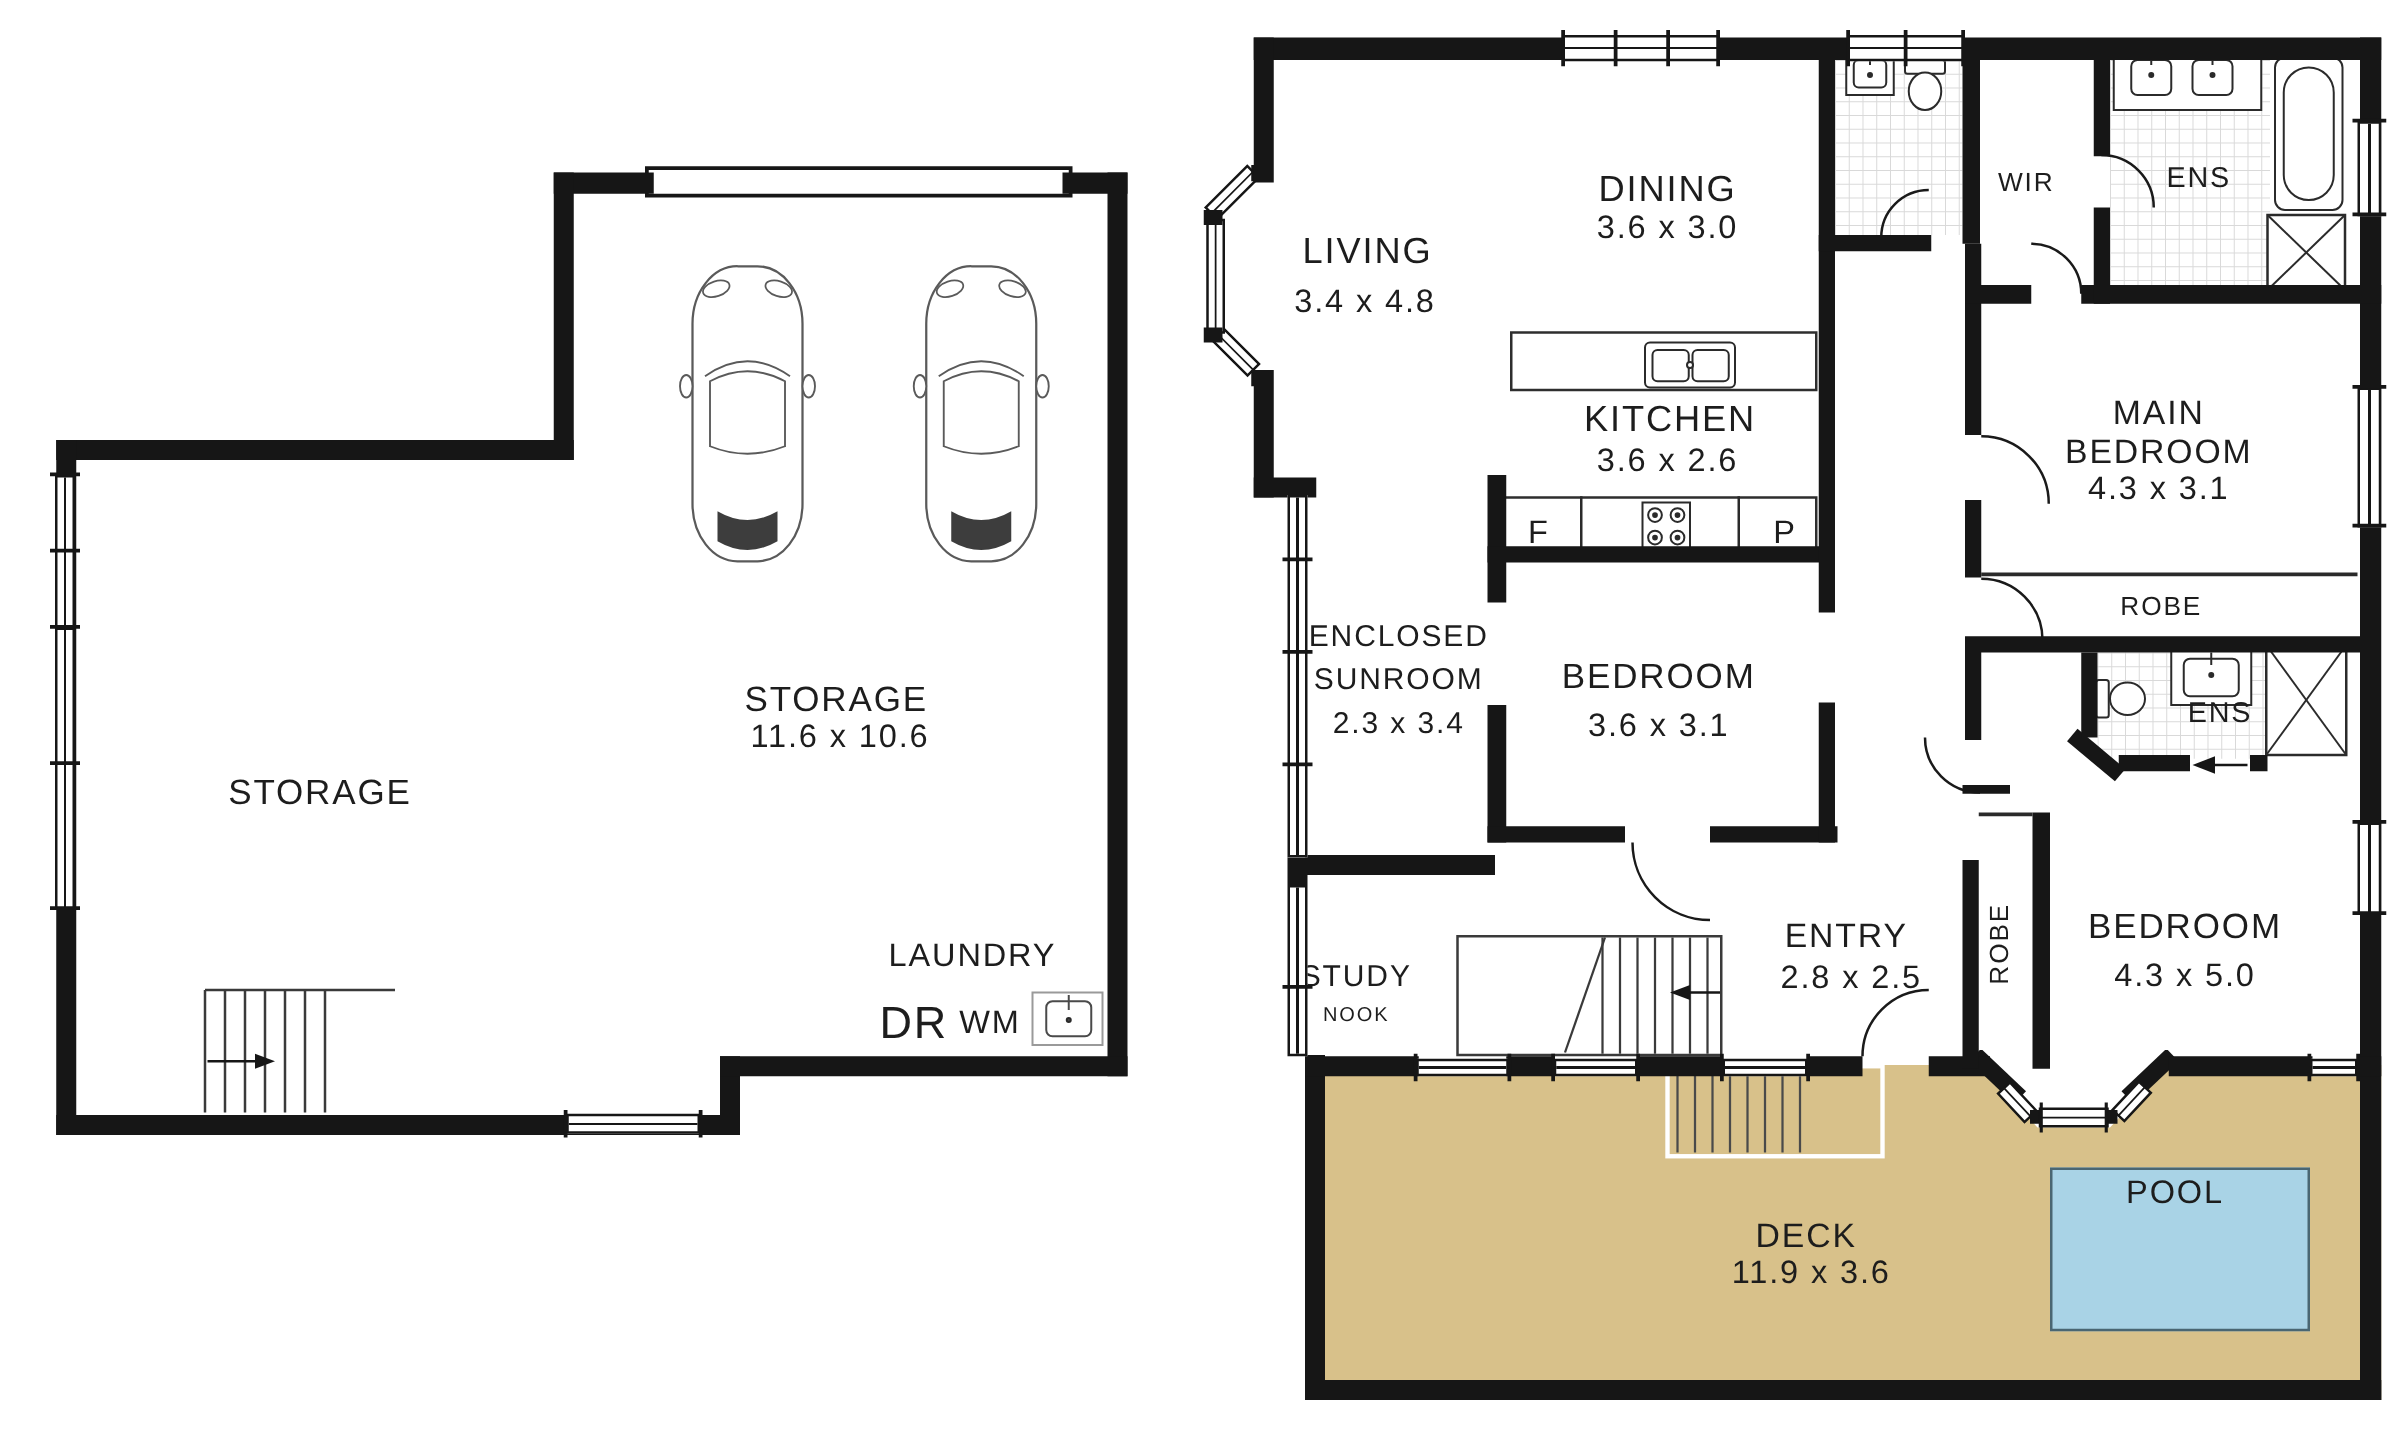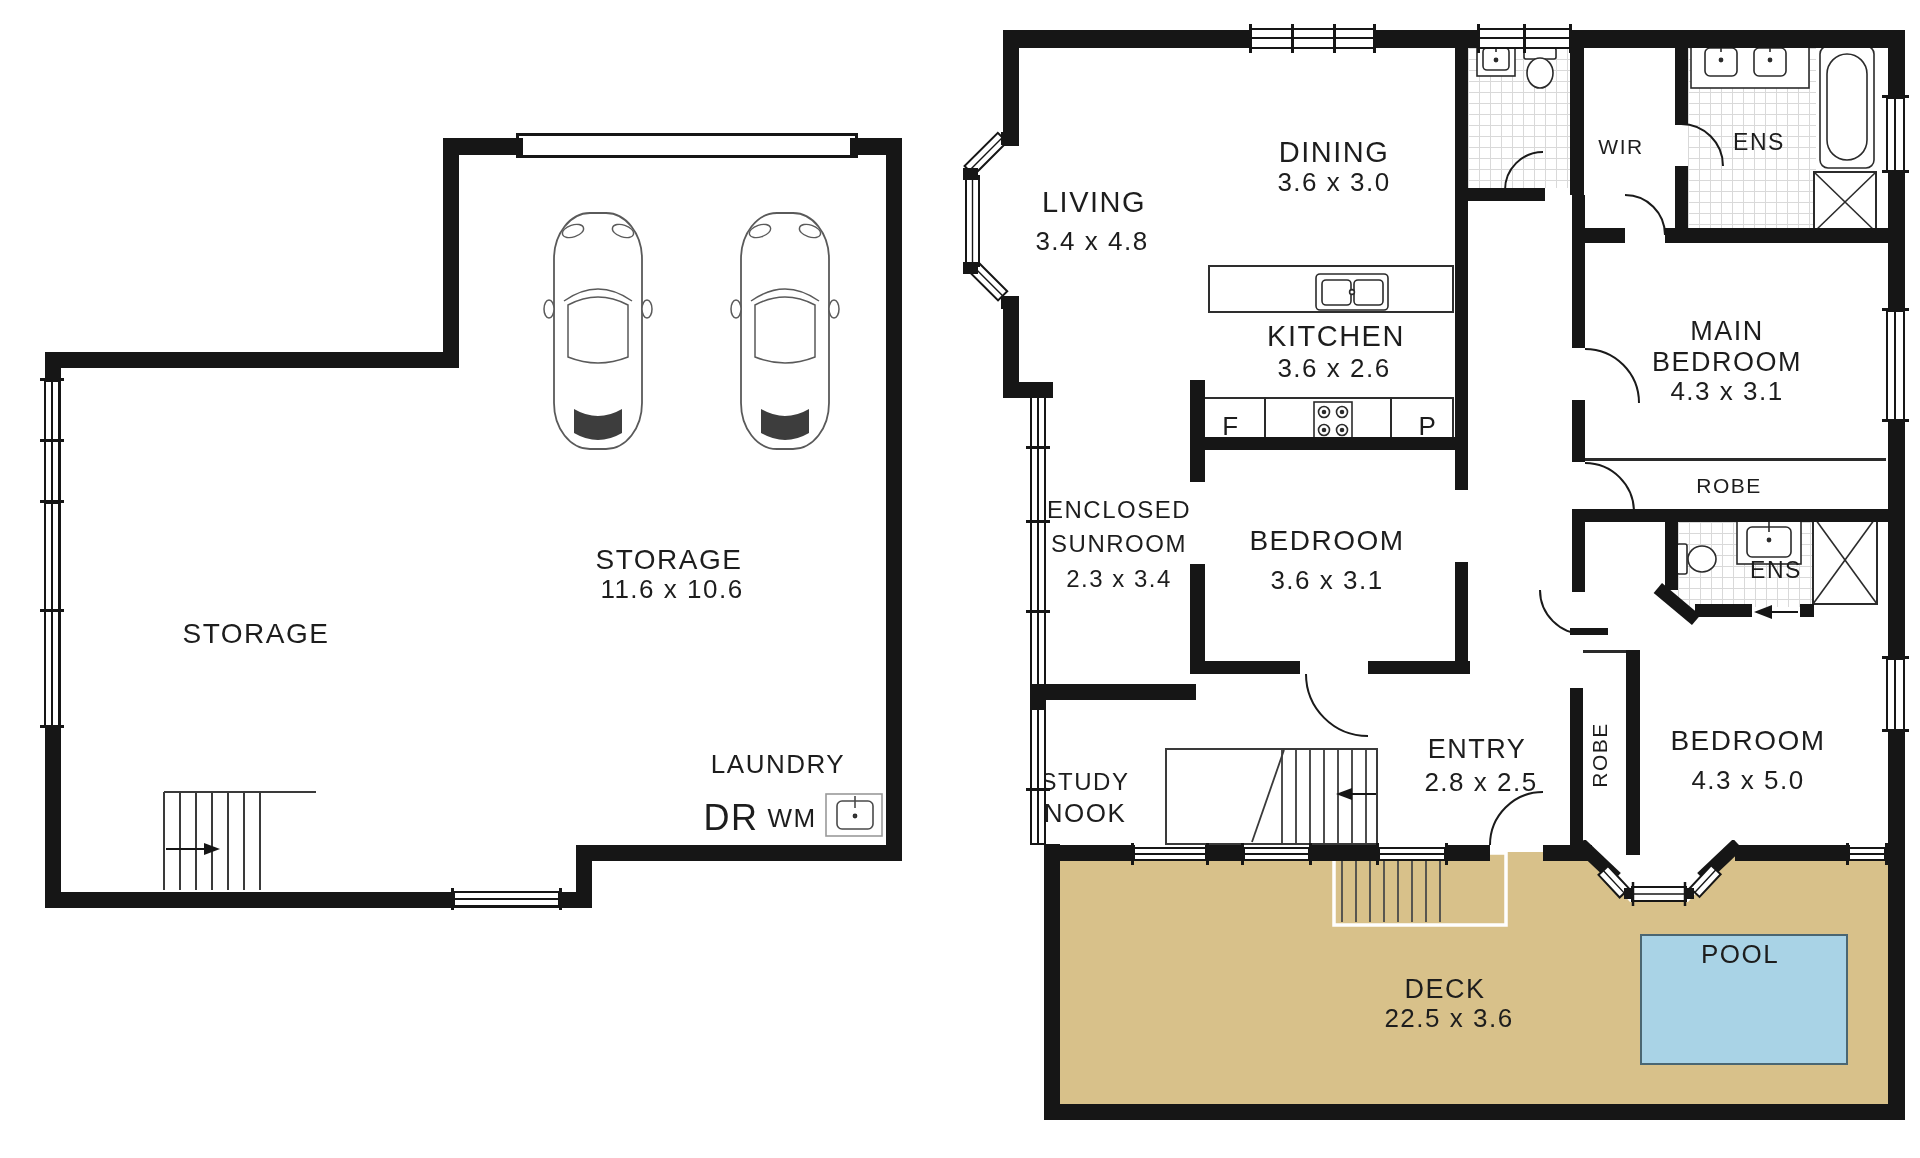--- a/index.html
+++ b/index.html
@@ -254,35 +254,35 @@
   <div class="lbl" style="left:1336px;top:336px;font-size:29px">KITCHEN</div>
   <div class="lbl" style="left:1334px;top:368px;font-size:26px">3.6 x 2.6</div>
   <div class="lbl" style="left:1231px;top:426px;font-size:26px">F</div>
   <div class="lbl" style="left:1428px;top:426px;font-size:26px">P</div>
   <div class="lbl" style="left:1119px;top:510px;font-size:24px">ENCLOSED</div>
   <div class="lbl" style="left:1119px;top:544px;font-size:24px">SUNROOM</div>
   <div class="lbl" style="left:1119px;top:579px;font-size:24px">2.3 x 3.4</div>
   <div class="lbl" style="left:1327px;top:541px;font-size:28px">BEDROOM</div>
   <div class="lbl" style="left:1327px;top:580px;font-size:26px">3.6 x 3.1</div>
   <div class="lbl" style="left:1085px;top:782px;font-size:24px">STUDY</div>
-  <div class="lbl" style="left:1085px;top:813px;font-size:26px">NOOK</div>
+  <div class="lbl" style="left:1085px;top:813px;font-size:16px">NOOK</div>
   <div class="lbl" style="left:1477px;top:749px;font-size:27px">ENTRY</div>
   <div class="lbl" style="left:1481px;top:782px;font-size:26px">2.8 x 2.5</div>
   <div class="lbl vert" style="left:1600px;top:755px;font-size:21px">ROBE</div>
   <div class="lbl" style="left:1748px;top:741px;font-size:28px">BEDROOM</div>
   <div class="lbl" style="left:1748px;top:780px;font-size:26px">4.3 x 5.0</div>
   <div class="lbl" style="left:1727px;top:331px;font-size:27px">MAIN</div>
   <div class="lbl" style="left:1727px;top:362px;font-size:27px">BEDROOM</div>
   <div class="lbl" style="left:1727px;top:391px;font-size:26px">4.3 x 3.1</div>
   <div class="lbl" style="left:1729px;top:486px;font-size:21px">ROBE</div>
   <div class="lbl" style="left:1621px;top:147px;font-size:21px">WIR</div>
   <div class="lbl" style="left:1759px;top:142px;font-size:23px">ENS</div>
   <div class="lbl" style="left:1776px;top:570px;font-size:23px">ENS</div>
   <div class="lbl" style="left:1445px;top:989px;font-size:27px">DECK</div>
-  <div class="lbl" style="left:1449px;top:1018px;font-size:26px">22.5 x 3.6</div>
+  <div class="lbl" style="left:1449px;top:1018px;font-size:26px">11.9 x 3.6</div>
   <div class="lbl" style="left:1740px;top:954px;font-size:26px">POOL</div>
 <div class="wall" style="left: 443px; top: 138px; width: 80px; height: 17px;"></div>
     <div class="wall" style="left: 850px; top: 138px; width: 52px; height: 17px;"></div>
     <div class="wall" style="left: 886px; top: 138px; width: 16px; height: 723px;"></div>
     <div class="wall" style="left: 443px; top: 138px; width: 16px; height: 230px;"></div>
     <div class="wall" style="left: 45px; top: 352px; width: 414px; height: 16px;"></div>
     <div class="wall" style="left: 45px; top: 352px; width: 16px; height: 556px;"></div>
     <div class="wall" style="left: 45px; top: 892px; width: 547px; height: 16px;"></div>
     <div class="wall" style="left: 576px; top: 845px; width: 16px; height: 63px;"></div>
     <div class="wall" style="left: 576px; top: 845px; width: 326px; height: 16px;"></div>

